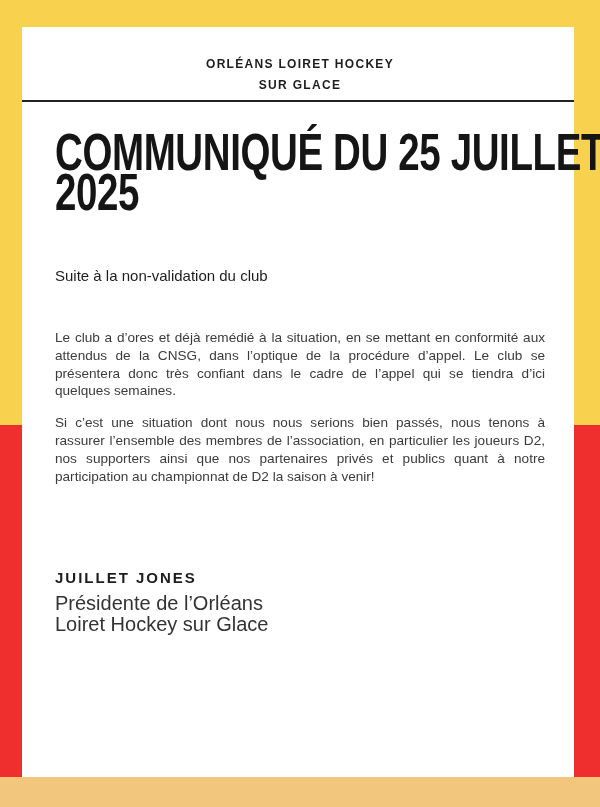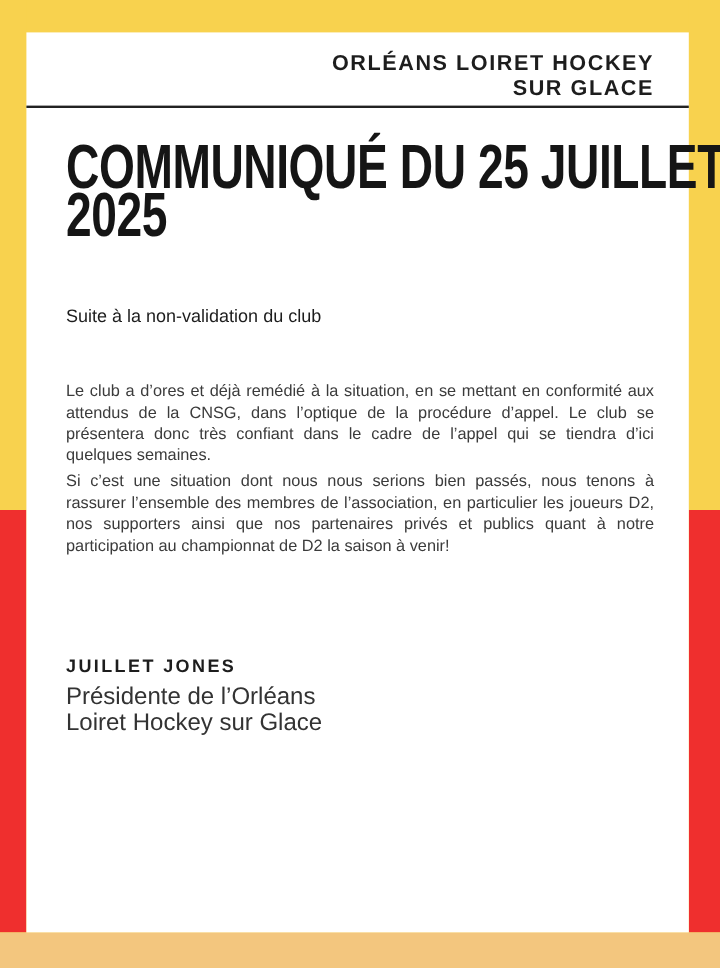--- a/index.html
+++ b/index.html
@@ -27,23 +27,23 @@
   .f-right-r{position:absolute;top:425px;right:0;width:26px;height:352px;background:var(--red);}
   .f-bottom{position:absolute;bottom:0;left:0;width:100%;height:30px;background:var(--sand);}
   
   .paper{
     position:absolute;top:27px;left:22px;right:26px;bottom:30px;
     background:var(--paper);
     box-sizing:border-box;
     padding:0 29px 0 33px;
   }
   .org{
-    padding-top:15px;
-    text-align:right;
-    font-size:18px;
+    padding-top:27px;
+    text-align:center;
+    font-size:12px;
     font-weight:bold;
     letter-spacing:1.3px;
     line-height:21px;
     color:var(--ink);
   }
   .divider{
     height:2px;
     background:var(--divider);
     margin:4px -29px 0 -33px;
   }
@@ -68,21 +68,21 @@
     color:var(--ink);
   }
   .bodytext{
     margin-top:45px;
     font-size:13.6px;
     line-height:17.8px;
     text-align:justify;
     color:var(--body-text);
   }
   .bodytext p{margin:0;}
-  .bodytext p.block2{margin-top:4px;}
+  .bodytext p.block2{margin-top:14px;}
   .signature{margin-top:84px;}
   .sig-name{
     font-size:15px;
     font-weight:bold;
     letter-spacing:2px;
     color:var(--ink);
     margin-bottom:7px;
   }
   .sig-role{
     font-size:20px;

